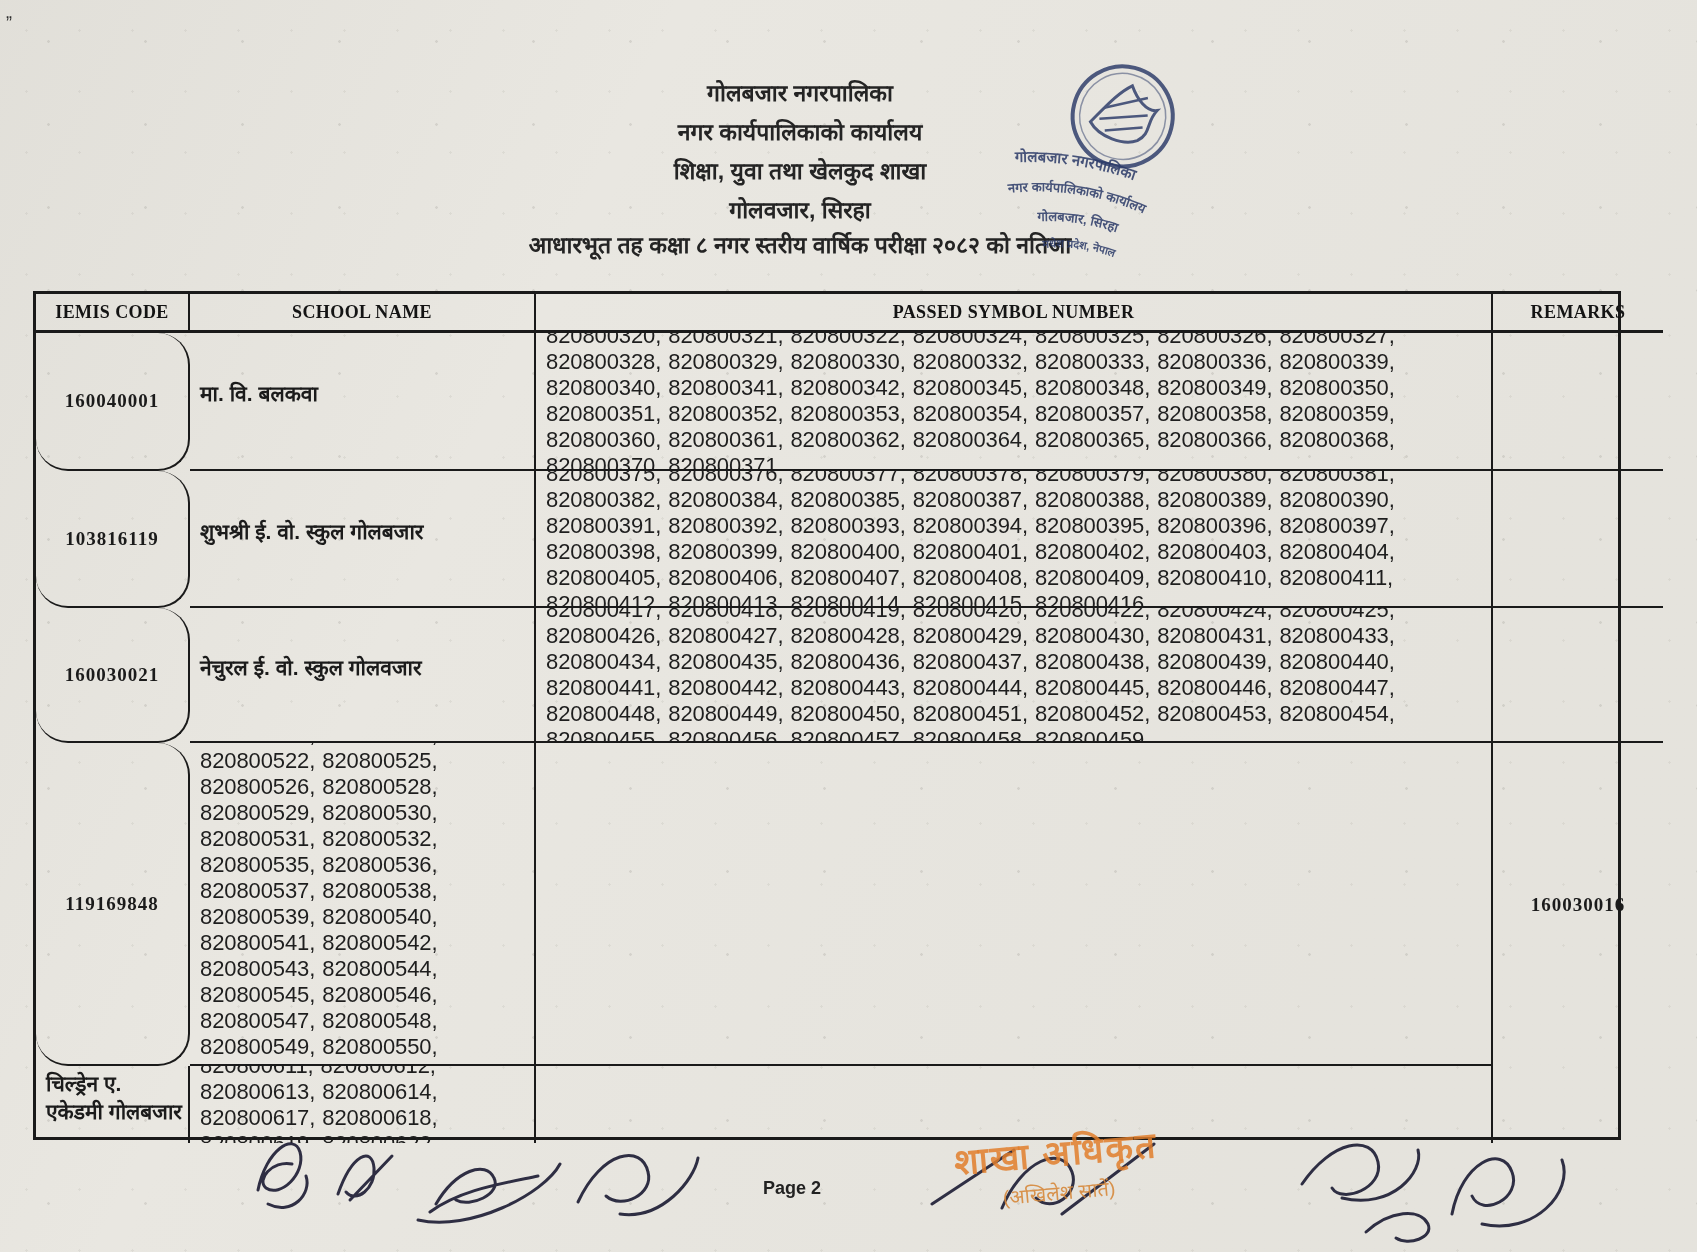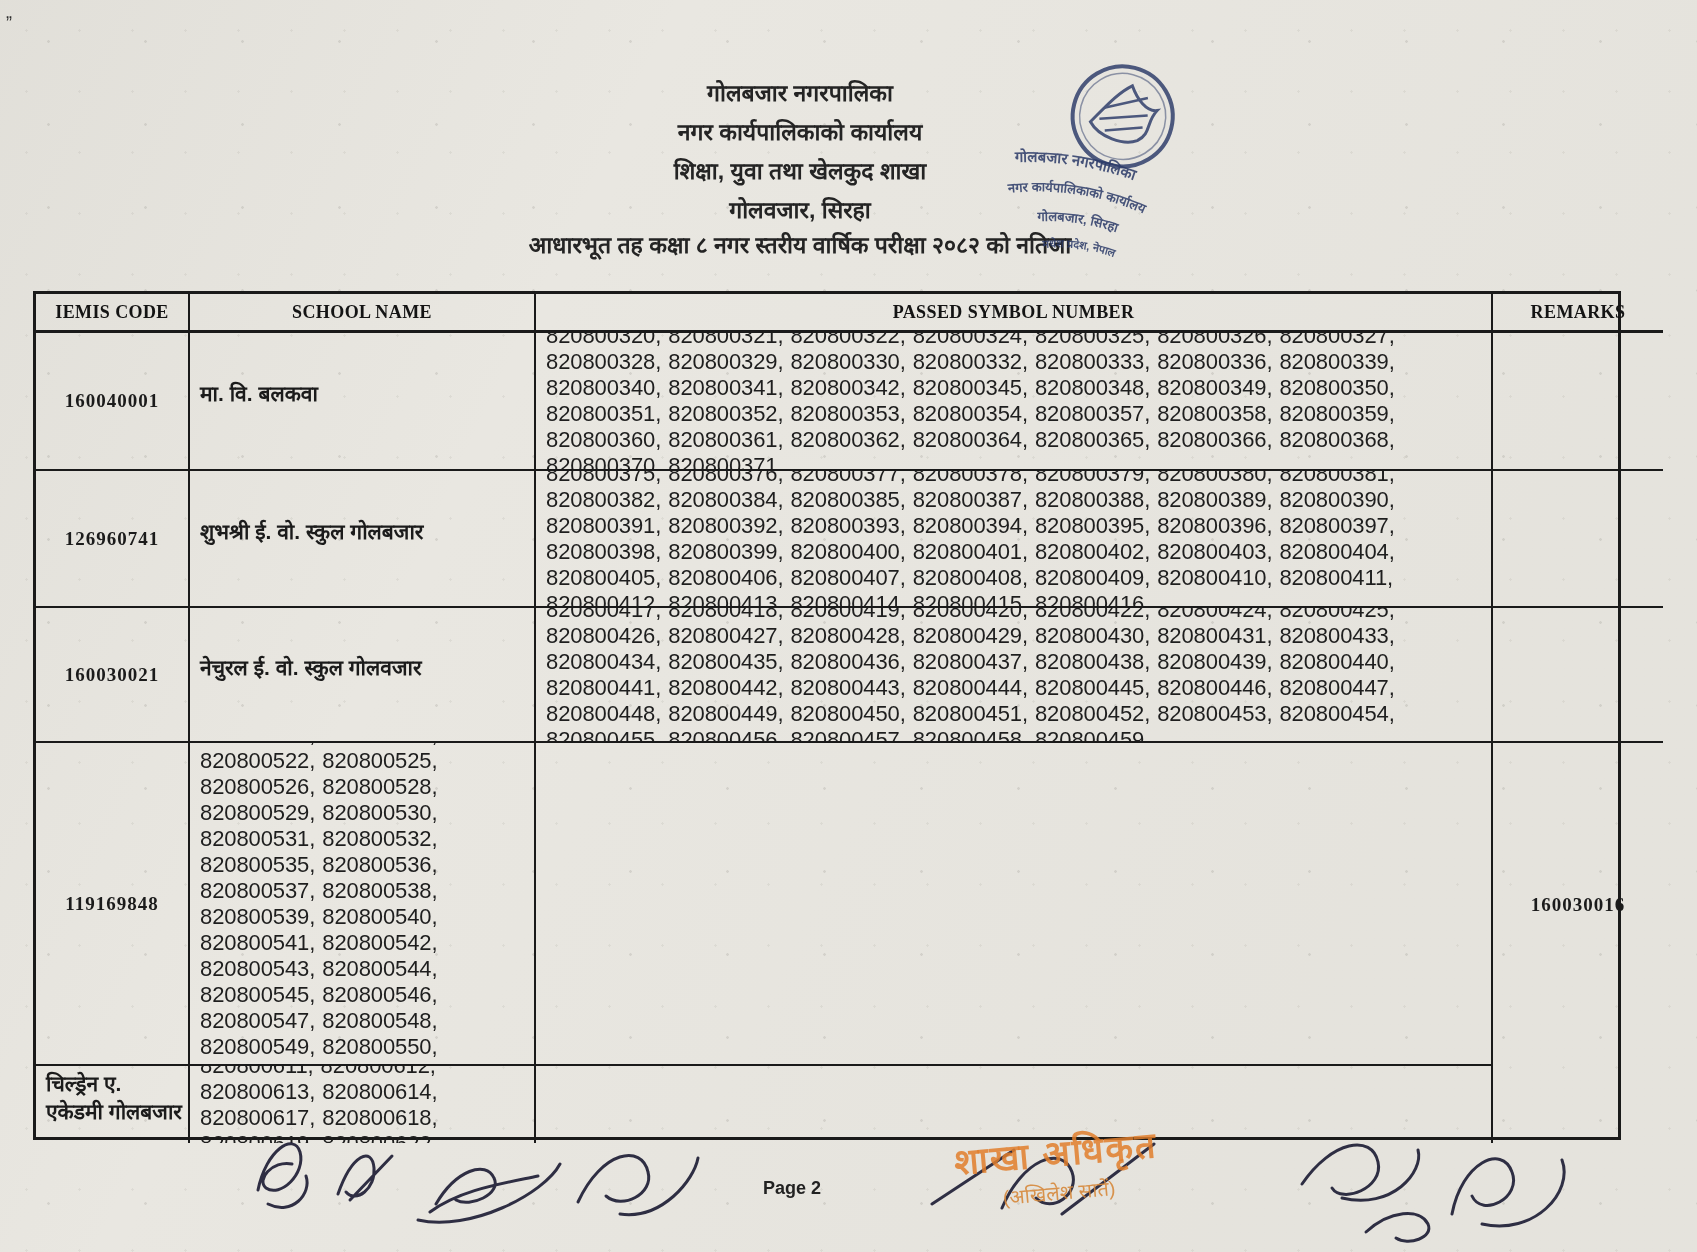--- a/index.html
+++ b/index.html
@@ -35,21 +35,21 @@
     background:transparent;
   }
   .cell{border-right:2px solid #1a1a1a;border-bottom:2px solid #1a1a1a;
     box-sizing:border-box;display:flex;align-items:center;overflow:hidden;}
   .cell:nth-child(4n){border-right:none;}
   .cell.last-row{border-bottom:none;}
   .th{justify-content:center;font-family:"Liberation Serif", serif;
     font-weight:bold;font-size:18px;letter-spacing:.4px;color:#141414;
     border-bottom-width:3px;}
   .code-cell{justify-content:center;font-family:"Liberation Serif", serif;
-    font-weight:bold;font-size:19px;letter-spacing:1px;color:#1b1b1b;}
+    font-weight:bold;font-size:19px;letter-spacing:1px;color:#1b1b1b;border-radius:32px;}
   .school-cell{font-weight:bold;font-size:21px;padding:0 6px 16px 10px;color:#1b1b1b;}
   .nums-cell{font-size:22px;line-height:26px;padding:0 8px 0 10px;color:#1e1e1e;
     letter-spacing:-0.1px;word-spacing:1px;}
   .remarks-cell{}
   
   .page-label{position:absolute;left:763px;top:1178px;font-weight:bold;font-size:18px;color:#222;}
   .officer-stamp{position:absolute;left:955px;top:1128px;transform:rotate(-5deg);
     color:rgba(224,126,44,.85);text-align:center;}
   .officer-stamp .line1{font-weight:bold;font-size:36px;letter-spacing:2px;}
   .officer-stamp .line2{font-size:20px;margin-top:2px;color:rgba(214,136,60,.9);}
@@ -97,21 +97,21 @@
     <div class="cell th">IEMIS CODE</div>
     <div class="cell th">SCHOOL NAME</div>
     <div class="cell th">PASSED SYMBOL NUMBER</div>
     <div class="cell th">REMARKS</div>
 
     <div class="cell code-cell">160040001</div>
     <div class="cell school-cell">मा. वि. बलकवा</div>
     <div class="cell nums-cell">820800320, 820800321, 820800322, 820800324, 820800325, 820800326, 820800327, 820800328, 820800329, 820800330, 820800332, 820800333, 820800336, 820800339, 820800340, 820800341, 820800342, 820800345, 820800348, 820800349, 820800350, 820800351, 820800352, 820800353, 820800354, 820800357, 820800358, 820800359, 820800360, 820800361, 820800362, 820800364, 820800365, 820800366, 820800368, 820800370, 820800371</div>
     <div class="cell remarks-cell"></div>
 
-    <div class="cell code-cell">126960741</div>
+    <div class="cell code-cell">103816119</div>
     <div class="cell school-cell">शुभश्री ई. वो. स्कुल गोलबजार</div>
     <div class="cell nums-cell">820800375, 820800376, 820800377, 820800378, 820800379, 820800380, 820800381, 820800382, 820800384, 820800385, 820800387, 820800388, 820800389, 820800390, 820800391, 820800392, 820800393, 820800394, 820800395, 820800396, 820800397, 820800398, 820800399, 820800400, 820800401, 820800402, 820800403, 820800404, 820800405, 820800406, 820800407, 820800408, 820800409, 820800410, 820800411, 820800412, 820800413, 820800414, 820800415, 820800416</div>
     <div class="cell remarks-cell"></div>
 
     <div class="cell code-cell">160030021</div>
     <div class="cell school-cell">नेचुरल ई. वो. स्कुल गोलवजार</div>
     <div class="cell nums-cell">820800417, 820800418, 820800419, 820800420, 820800422, 820800424, 820800425, 820800426, 820800427, 820800428, 820800429, 820800430, 820800431, 820800433, 820800434, 820800435, 820800436, 820800437, 820800438, 820800439, 820800440, 820800441, 820800442, 820800443, 820800444, 820800445, 820800446, 820800447, 820800448, 820800449, 820800450, 820800451, 820800452, 820800453, 820800454, 820800455, 820800456, 820800457, 820800458, 820800459</div>
     <div class="cell remarks-cell"></div>
 
     <div class="cell code-cell">119169848</div>

